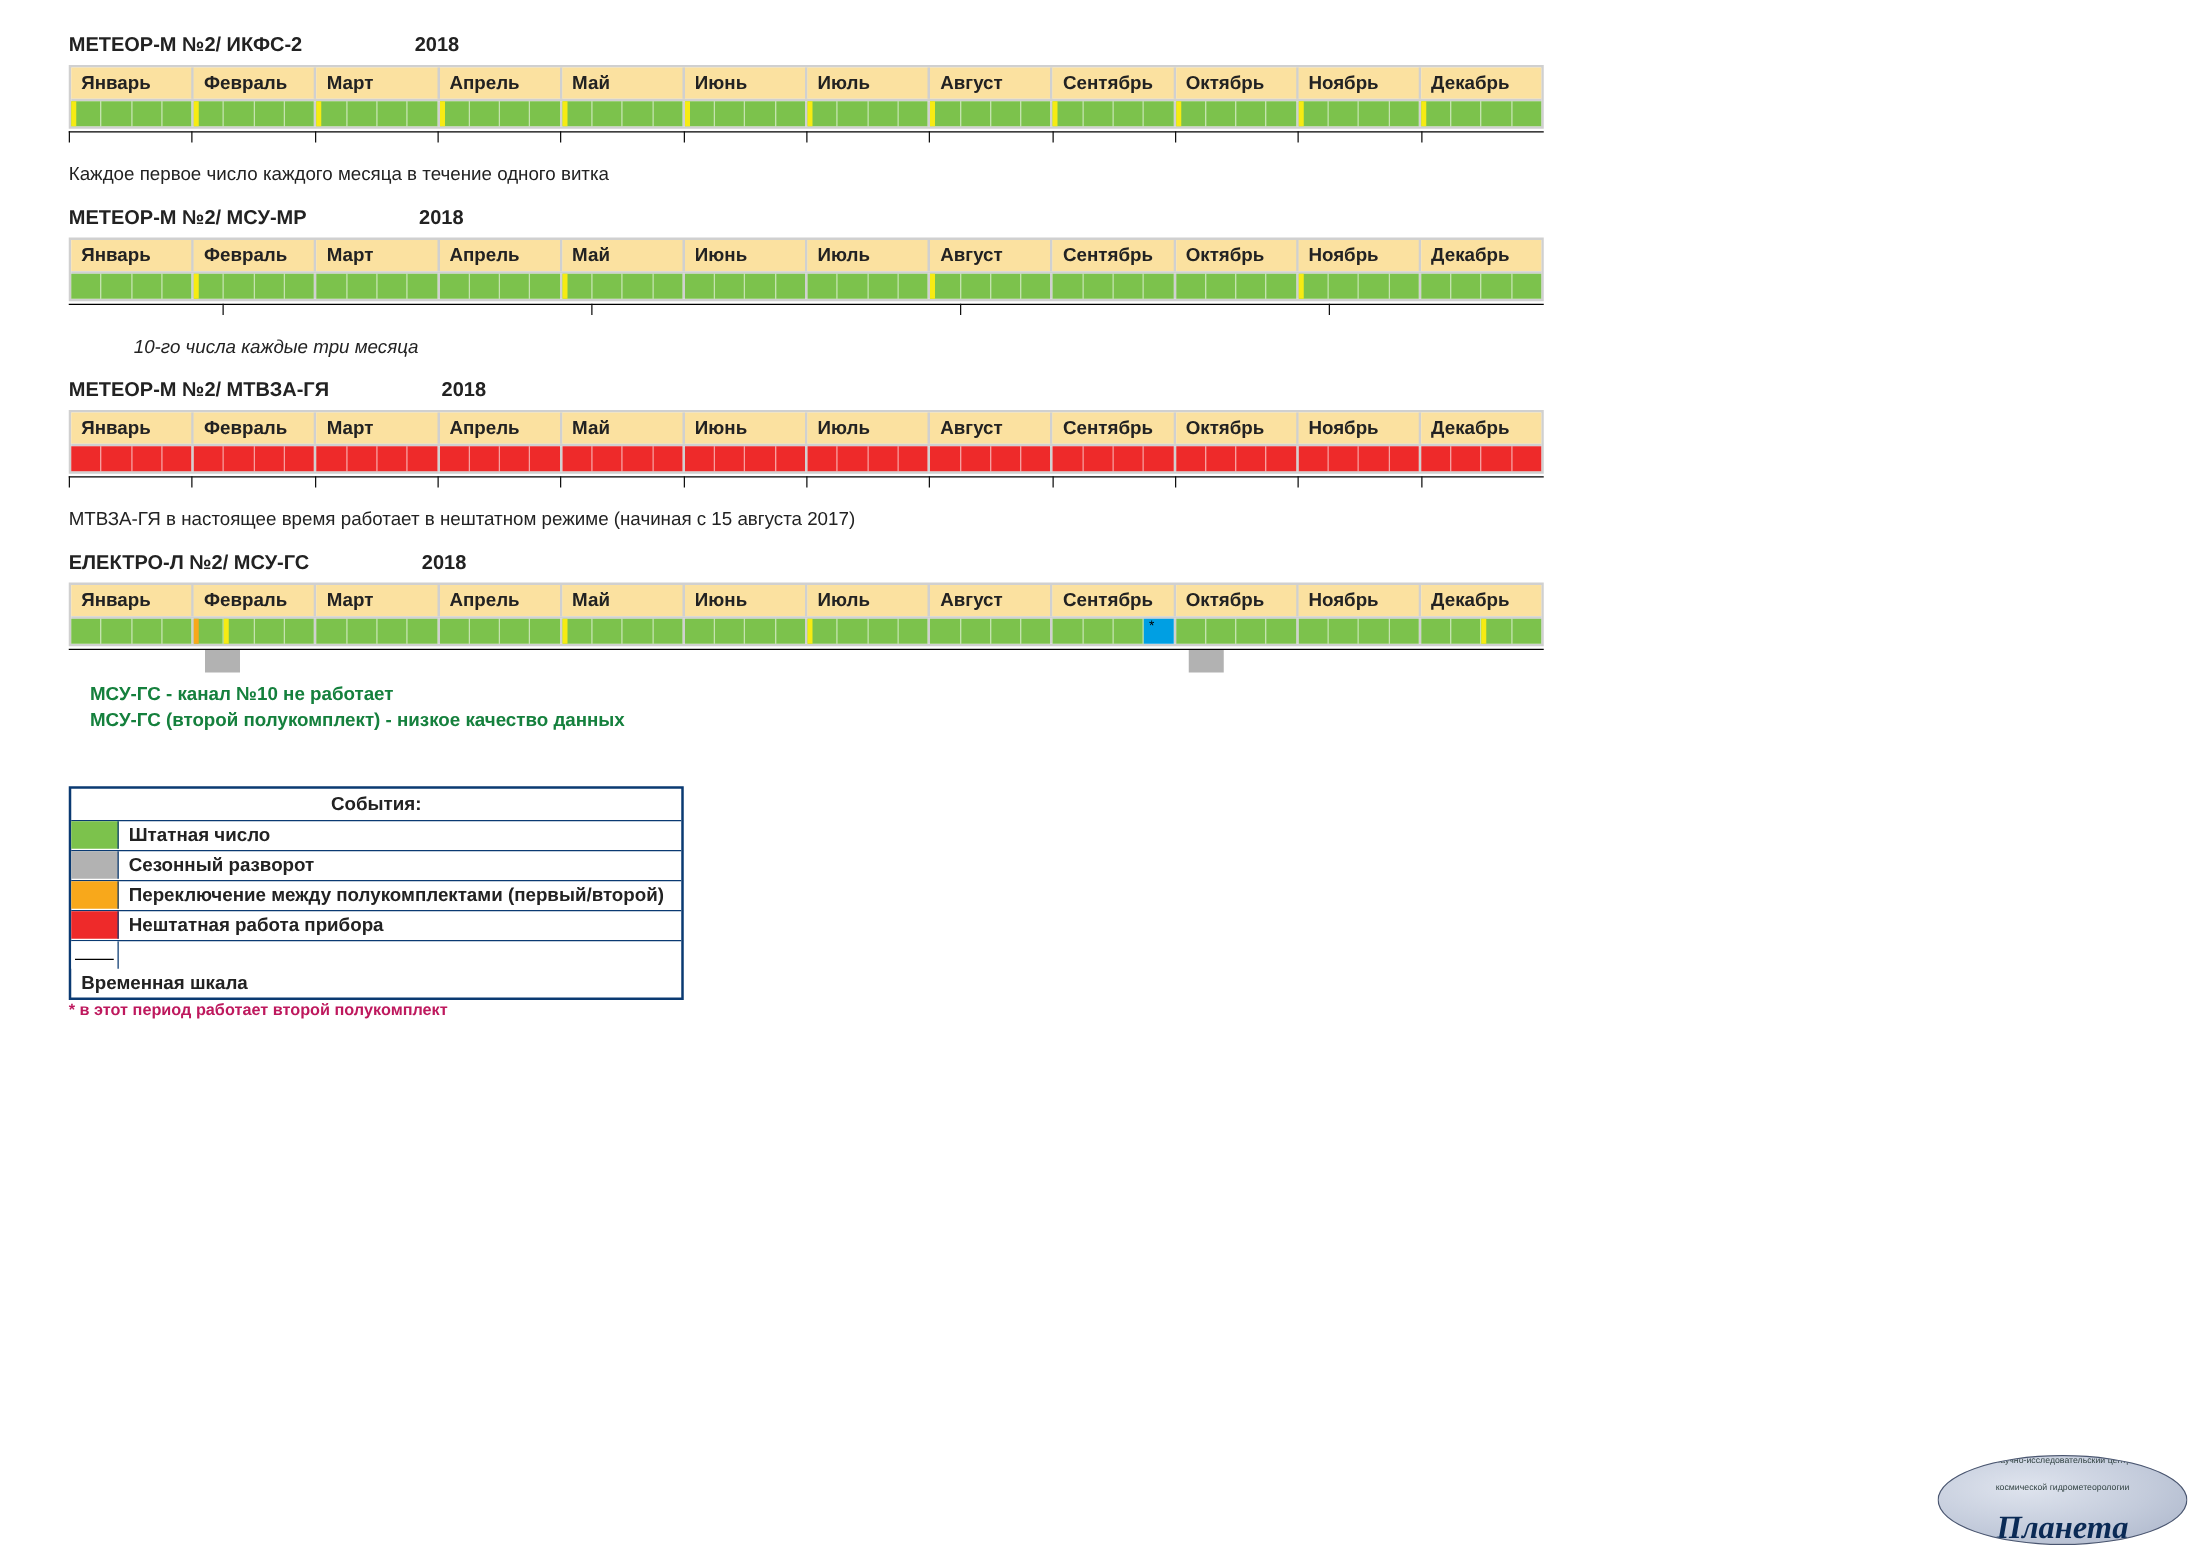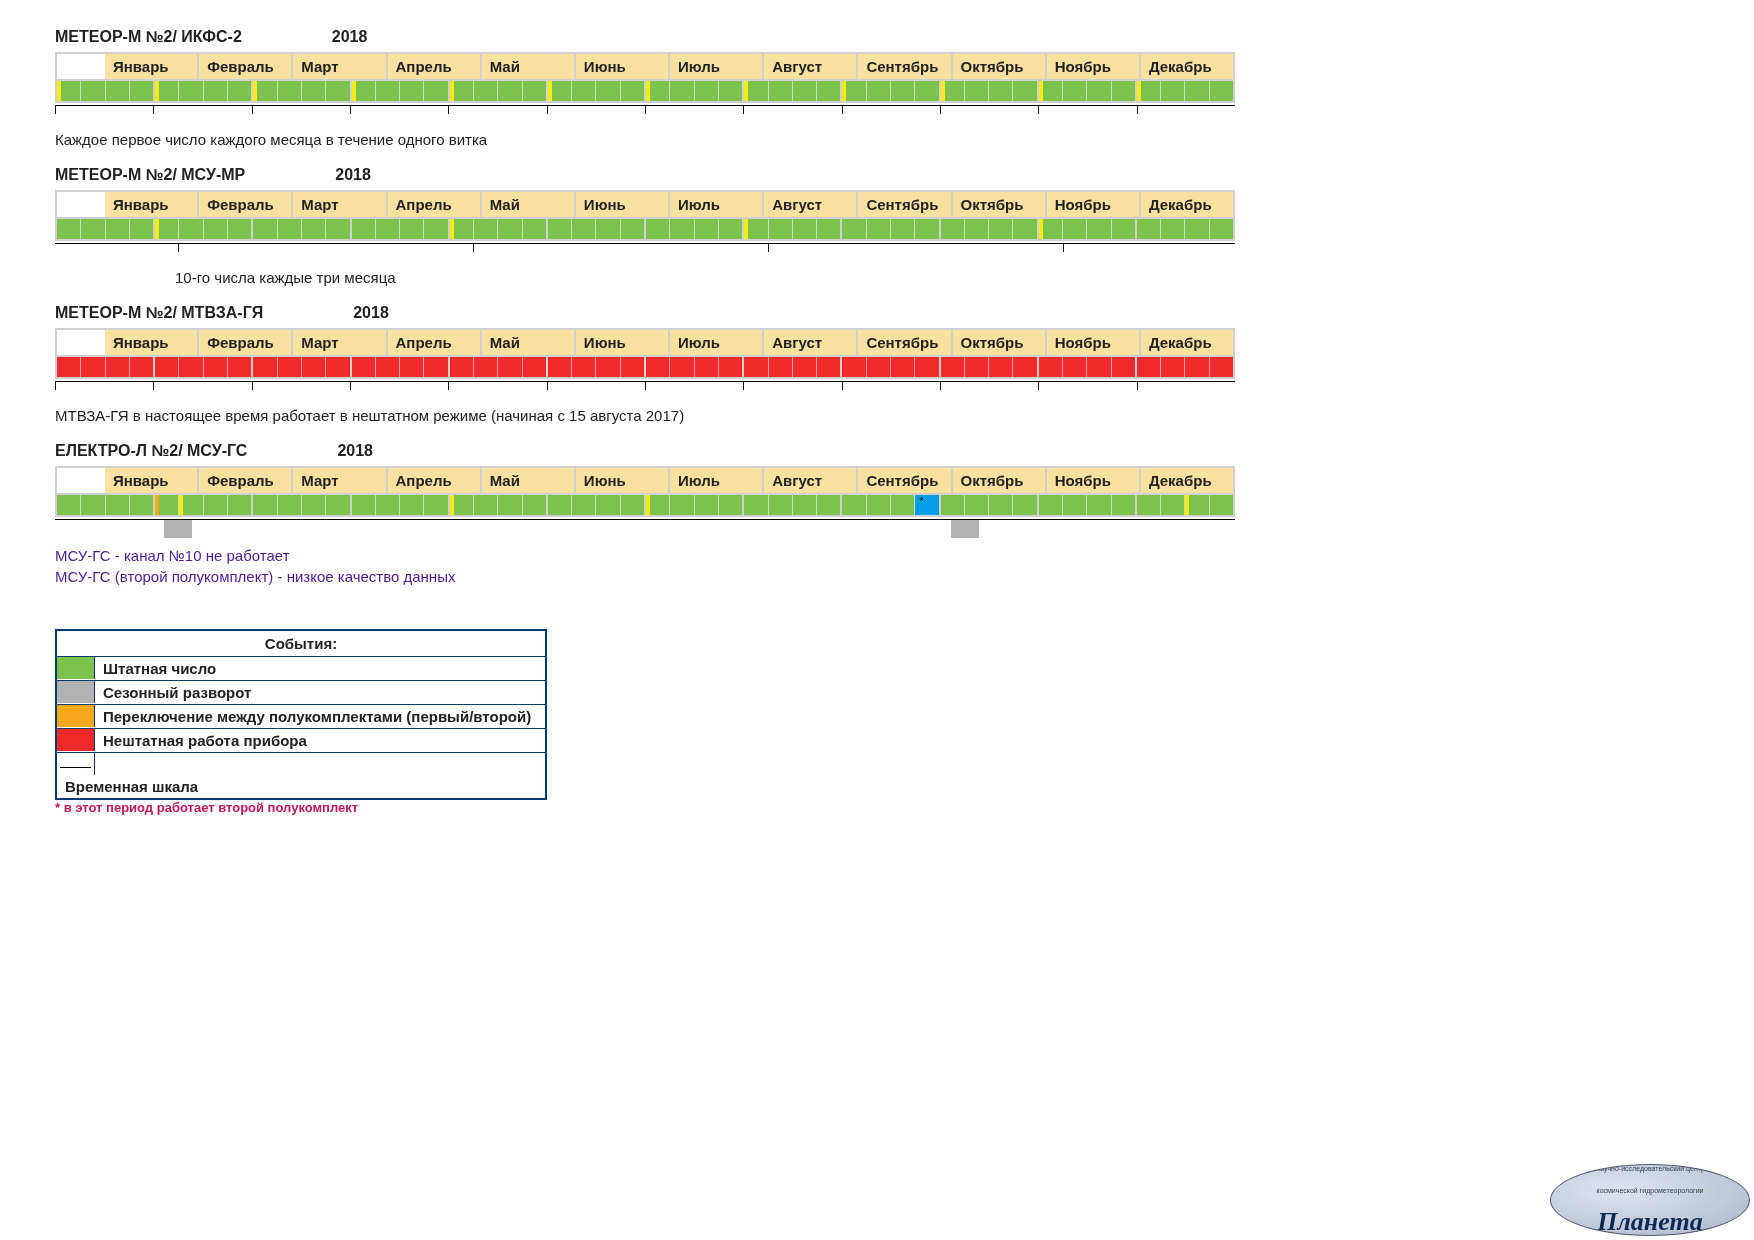--- a/index.html
+++ b/index.html
@@ -18,21 +18,21 @@
     font-weight: bold; font-size: 16px;
     margin: 8px 0 6px 0;
   }
   .sec-title .year { display:inline-block; margin-left: 90px; font-weight: bold;}
   .cal {
     width: 1180px;
     border: 2px solid #d0d0d0;
     display: flex;
     flex-direction: column;
   }
-  .cal-row { display:flex;padding-left:48px; }
+  .cal-row { display:flex; }
   .cal-month {
     flex: 1 1 0;
     border-right: 2px solid #d0d0d0;
     padding: 4px 8px;
     font-weight: bold;
     font-size: 15px;
     background: #fbe1a0;
     color: #222;
     white-space: nowrap;
   }
@@ -88,23 +88,23 @@
     position:absolute; left:0; top:-1px; height:9px; border-left:1px solid #111;
   }
   .tick.sq::after{
     content:"";
     position:absolute; left:-14px; top:0; height:18px; width:28px; background:#b2b2b2;
   }
   .caption {
     margin: 8px 0 18px 0;
     font-size: 15px;
   }
-  .caption.indent { margin-left: 120px; }
+  .caption.indent { margin-left: 52px; font-style: italic; }
 
-  .blue-note { color:#4c1d95; font-weight: normal; margin:4px 0;}
+  .blue-note { color:#15803d; font-weight: bold; margin:4px 17px;}
   .foot-note { color:#be185d; font-weight: bold; font-size:13px; }
 
   .side-note {
     position:absolute;
     left: 830px;
     width: 320px;
     font-size: 14px;
     line-height: 1.35;
   }
 

